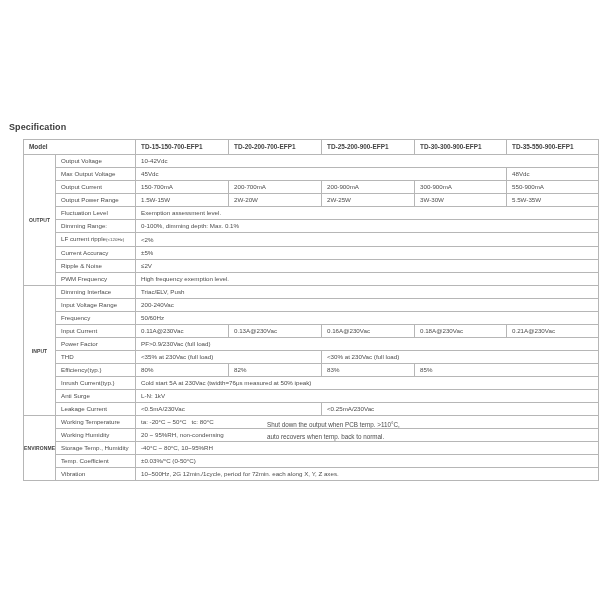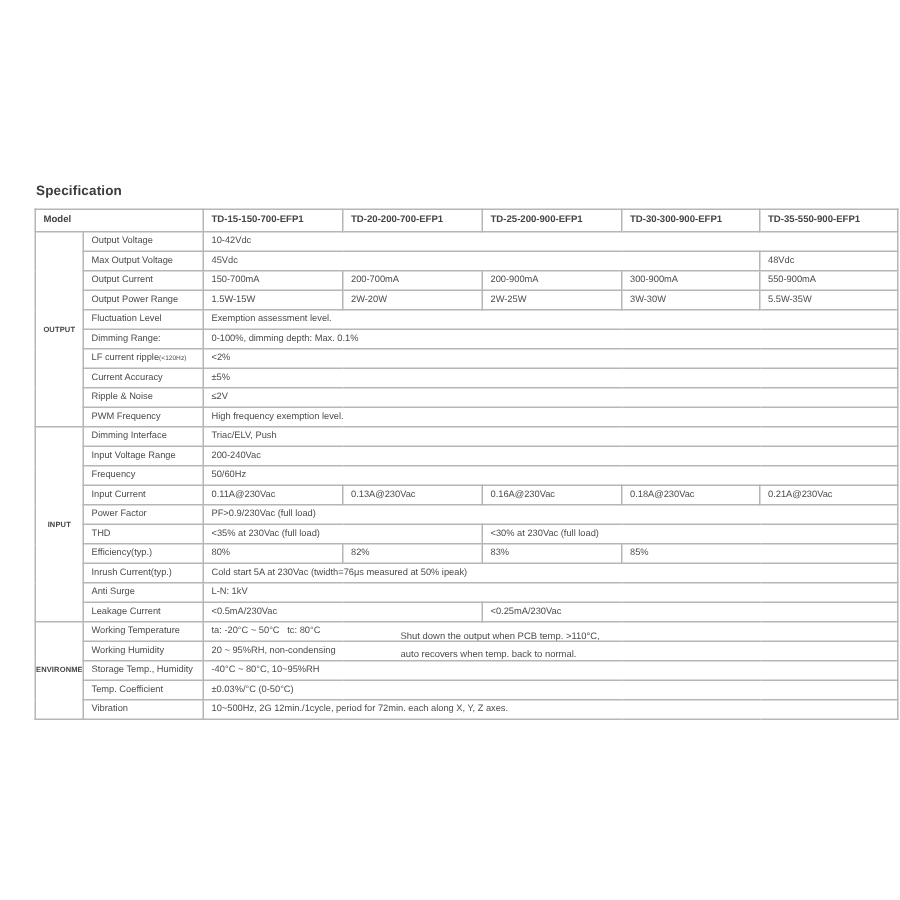--- a/index.html
+++ b/index.html
@@ -1,21 +1,21 @@
 <!DOCTYPE html>
 <html><head>
 <meta charset="utf-8">
 <style>
   html,body{margin:0;padding:0;}
   body{
     width:600px;height:600px;background:#ffffff;position:relative;overflow:hidden;
     font-family:"Liberation Sans","DejaVu Sans",sans-serif;
   }
   .page-title{
-    position:absolute;left:24px;top:122px;margin:0;
+    position:absolute;left:9px;top:122px;margin:0;
     font-size:9px;font-weight:bold;color:#3c3c3c;letter-spacing:.1px;
   }
   table.spec{
     position:absolute;left:23px;top:139px;width:575px;z-index:1;
     border-collapse:collapse;table-layout:fixed;background:transparent;
   }
   table.spec th,table.spec td{
     border:1px solid #b6b6b6;background:transparent;
     font-size:6.2px;color:#4c4c4c;font-weight:normal;
     padding:0 2px 0 5px;height:12px;line-height:12px;

